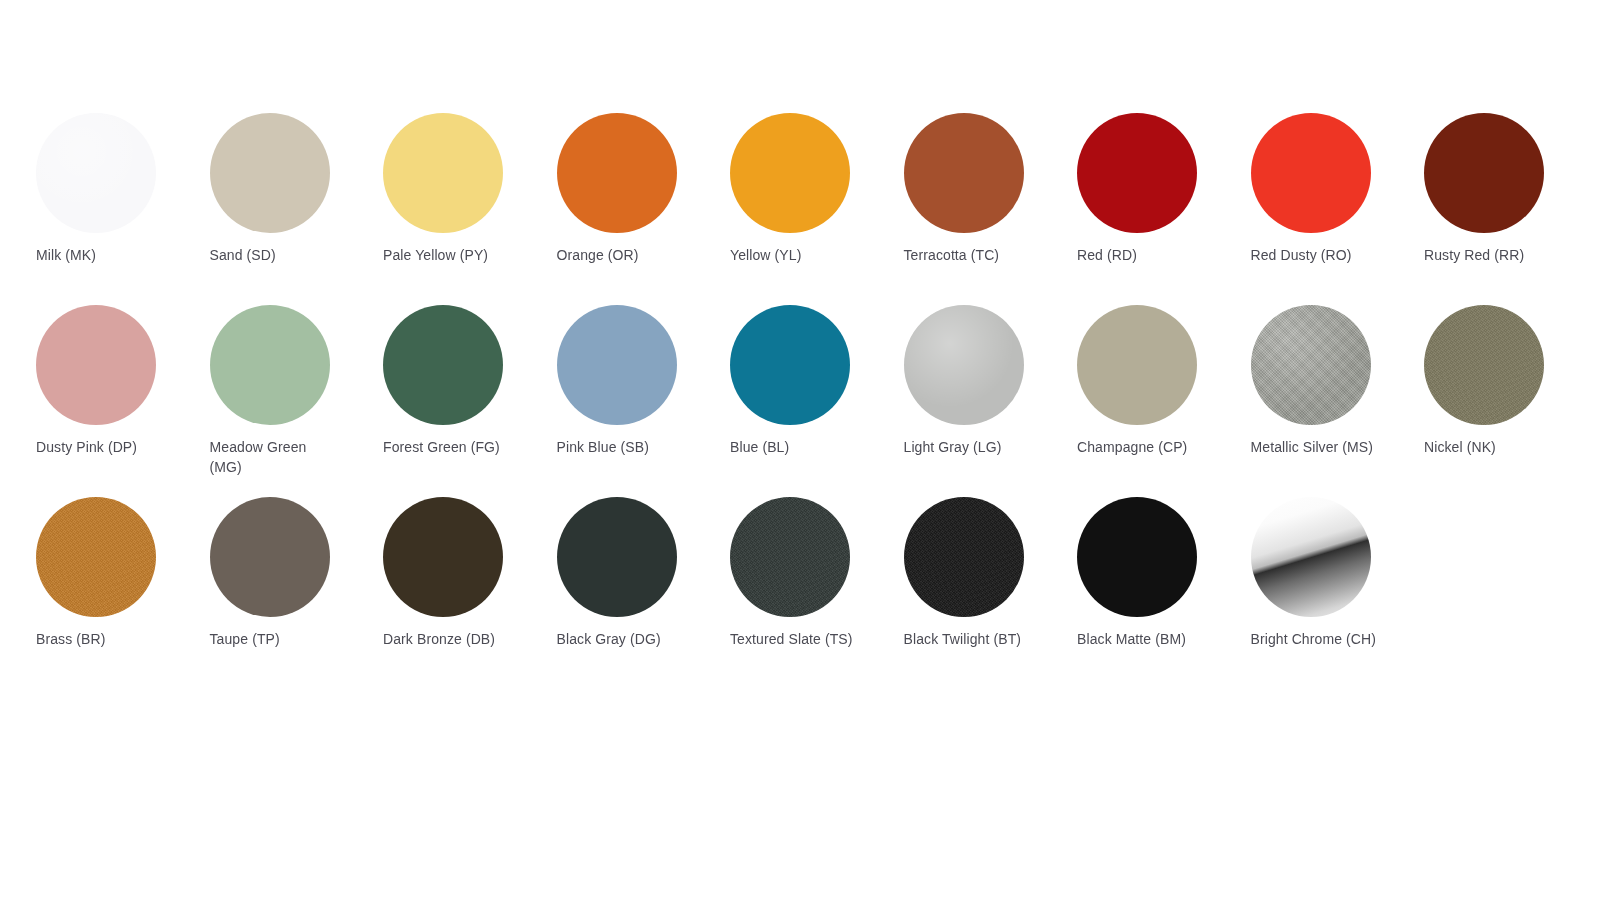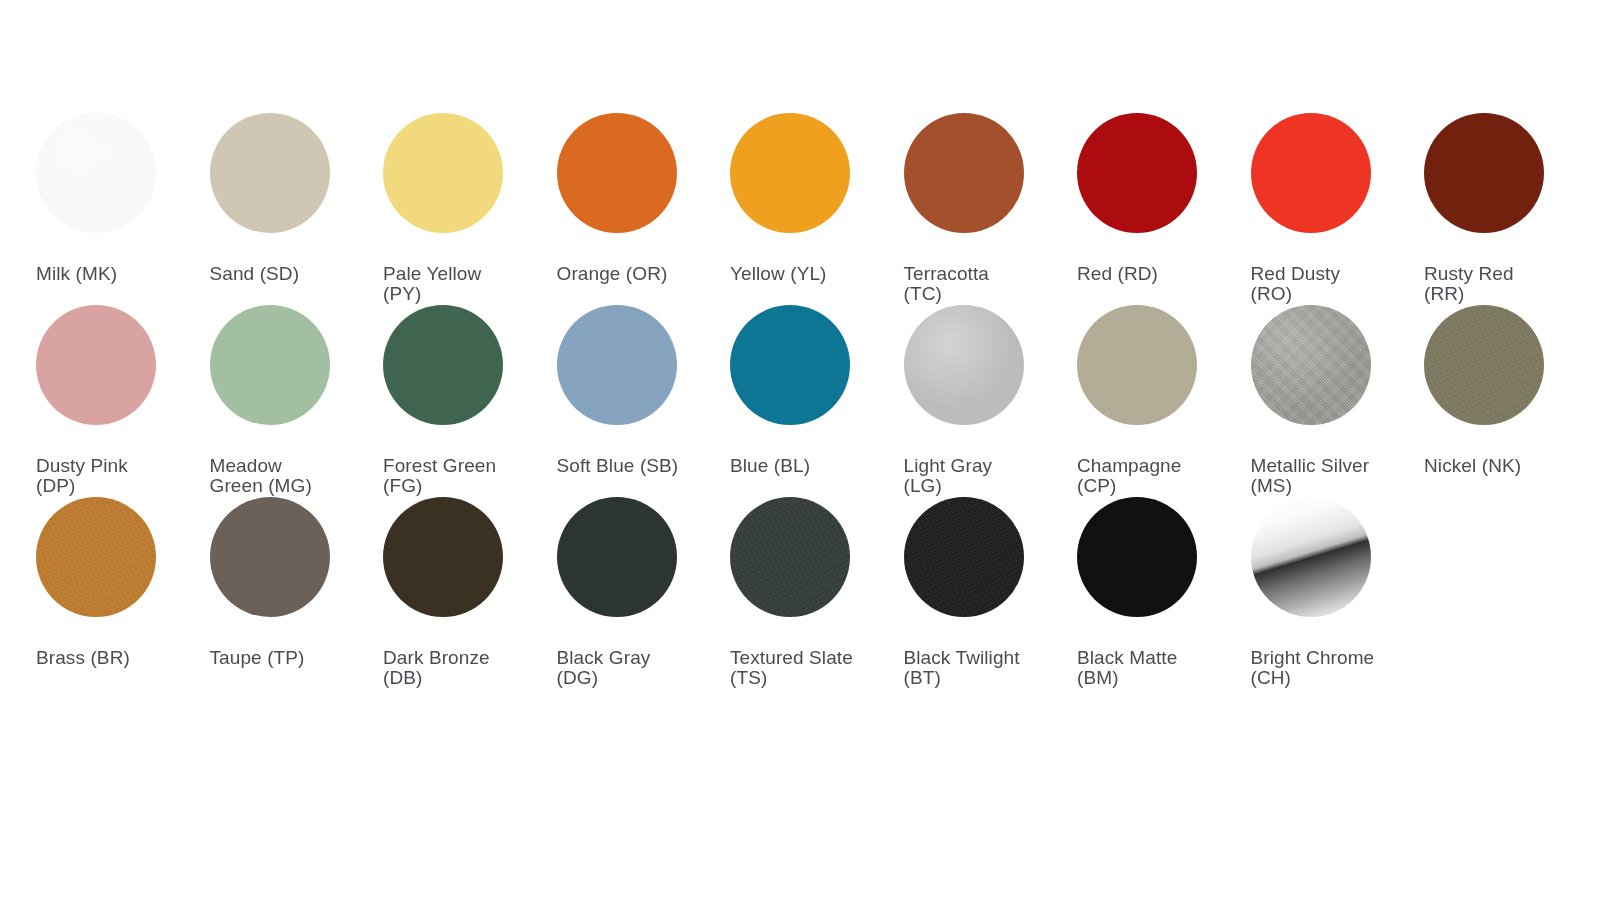--- a/index.html
+++ b/index.html
@@ -29,22 +29,22 @@
     box-sizing: border-box;
     padding-right: 14px;
   }
   .swatch-disc {
     width: 120px;
     height: 120px;
     border-radius: 50%;
     display: block;
   }
   .swatch-label {
-    margin-top: 31px;
-    font-size: 19px;
+    margin-top: 12px;
+    font-size: 14px;
     line-height: 20px;
     color: #4b4b54;
     letter-spacing: 0.1px;
     max-width: 128px;
     word-wrap: break-word;
   }
   
   .finish-matte {
     background-image: none;
   }
@@ -154,21 +154,21 @@
     <div class="swatch-cell">
       <div class="swatch-disc finish-matte" style="background: rgb(163, 191, 162);"></div>
       <div class="swatch-label">Meadow Green (MG)</div>
     </div>
     <div class="swatch-cell">
       <div class="swatch-disc finish-matte" style="background: rgb(63, 101, 80);"></div>
       <div class="swatch-label">Forest Green (FG)</div>
     </div>
     <div class="swatch-cell">
       <div class="swatch-disc finish-matte" style="background: rgb(134, 164, 192);"></div>
-      <div class="swatch-label">Soft Blue (SB)</div>
+      <div class="swatch-label">Pink Blue (SB)</div>
     </div>
     <div class="swatch-cell">
       <div class="swatch-disc finish-matte" style="background: rgb(13, 118, 149);"></div>
       <div class="swatch-label">Blue (BL)</div>
     </div>
     <div class="swatch-cell">
       <div class="swatch-disc finish-soft" style="background: rgb(188, 189, 187);"></div>
       <div class="swatch-label">Light Gray (LG)</div>
     </div>
     <div class="swatch-cell">

